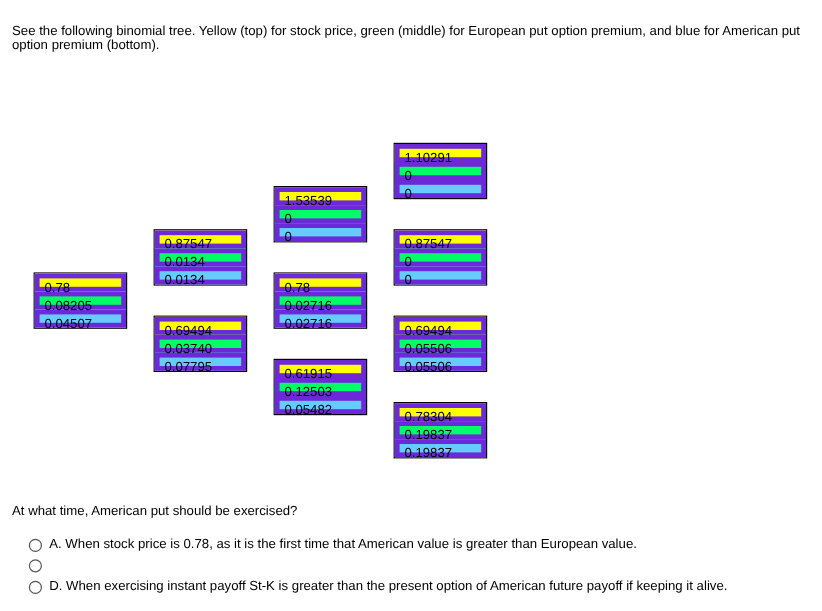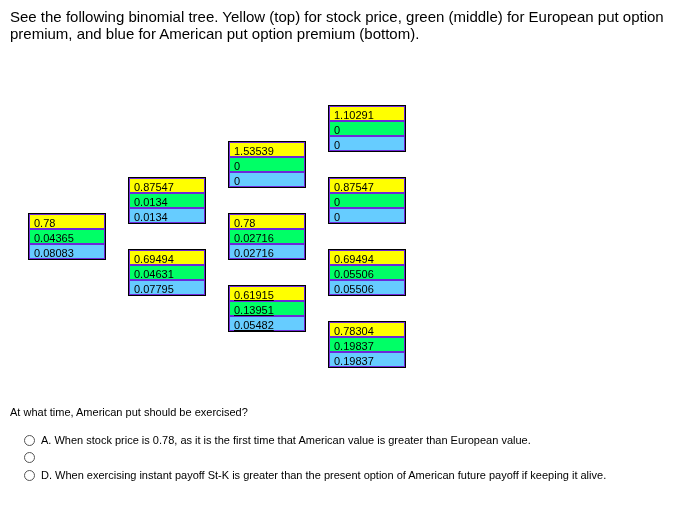--- a/index.html
+++ b/index.html
@@ -1,68 +1,68 @@
 <!DOCTYPE html>
 <html><head>
   <meta charset="utf-8">
   <style>
     * { box-sizing: border-box; margin: 0; padding: 0; }
     body { font-family: Arial, sans-serif; font-size: 11px; color: #000; background: #fff; width: 685px; }
-    .instruction { padding: 8px 10px; font-size: 15px; }
+    .instruction { padding: 20px 10px; font-size: 11px; }
     .tree-area { position: relative; width: 685px; height: 350px; }
     .node { position: absolute; border: 1px solid #000; width: 78px; }
-    .cell { border: 1px solid #6d28d9; padding: 1px 4px; font-size: 11px; height: 15px; line-height: 14px; }
+    .cell { border: 4px solid #6d28d9; padding: 1px 4px; font-size: 11px; height: 15px; line-height: 14px; }
     .yellow { background: #ffff00; }
     .green { background: #00ff66; }
     .blue { background: #66ccff; }
     .question { padding: 6px 10px 10px 10px; font-size: 11px; }
     .options { padding: 0 10px 10px 24px; }
     .opt { display: flex; align-items: center; gap: 6px; margin: 6px 0; font-size: 11px; }
     .radio { width: 11px; height: 11px; border: 1px solid #555; border-radius: 50%; flex-shrink: 0; }
   </style>
 </head>
 <body>
 
 <div class="instruction">See the following binomial tree. Yellow (top) for stock price, green (middle) for European put option premium, and blue for American put option premium (bottom).</div>
 
 <div class="tree-area">
 
   <div class="node" style="left:28px; top:163px;">
     <div class="cell yellow">0.78</div>
-    <div class="cell green">0.04365</div>
-    <div class="cell blue">0.08083</div>
+    <div class="cell green">0.08205</div>
+    <div class="cell blue">0.04507</div>
   </div>
 
   <div class="node" style="left:128px; top:127px;">
     <div class="cell yellow">0.87547</div>
     <div class="cell green">0.0134</div>
     <div class="cell blue">0.0134</div>
   </div>
 
   <div class="node" style="left:128px; top:199px;">
     <div class="cell yellow">0.69494</div>
-    <div class="cell green">0.04631</div>
+    <div class="cell green">0.03740</div>
     <div class="cell blue">0.07795</div>
   </div>
 
   <div class="node" style="left:228px; top:91px;">
     <div class="cell yellow">1.53539</div>
     <div class="cell green">0</div>
     <div class="cell blue">0</div>
   </div>
 
   <div class="node" style="left:228px; top:163px;">
     <div class="cell yellow">0.78</div>
     <div class="cell green">0.02716</div>
     <div class="cell blue">0.02716</div>
   </div>
 
-  <div class="node" style="left:228px; top:235px;text-decoration:underline;">
+  <div class="node" style="left:228px; top:235px;">
     <div class="cell yellow">0.61915</div>
-    <div class="cell green">0.13951</div>
+    <div class="cell green">0.12503</div>
     <div class="cell blue">0.05482</div>
   </div>
 
   <div class="node" style="left:328px; top:55px;">
     <div class="cell yellow">1.10291</div>
     <div class="cell green">0</div>
     <div class="cell blue">0</div>
   </div>
 
   <div class="node" style="left:328px; top:127px;">

